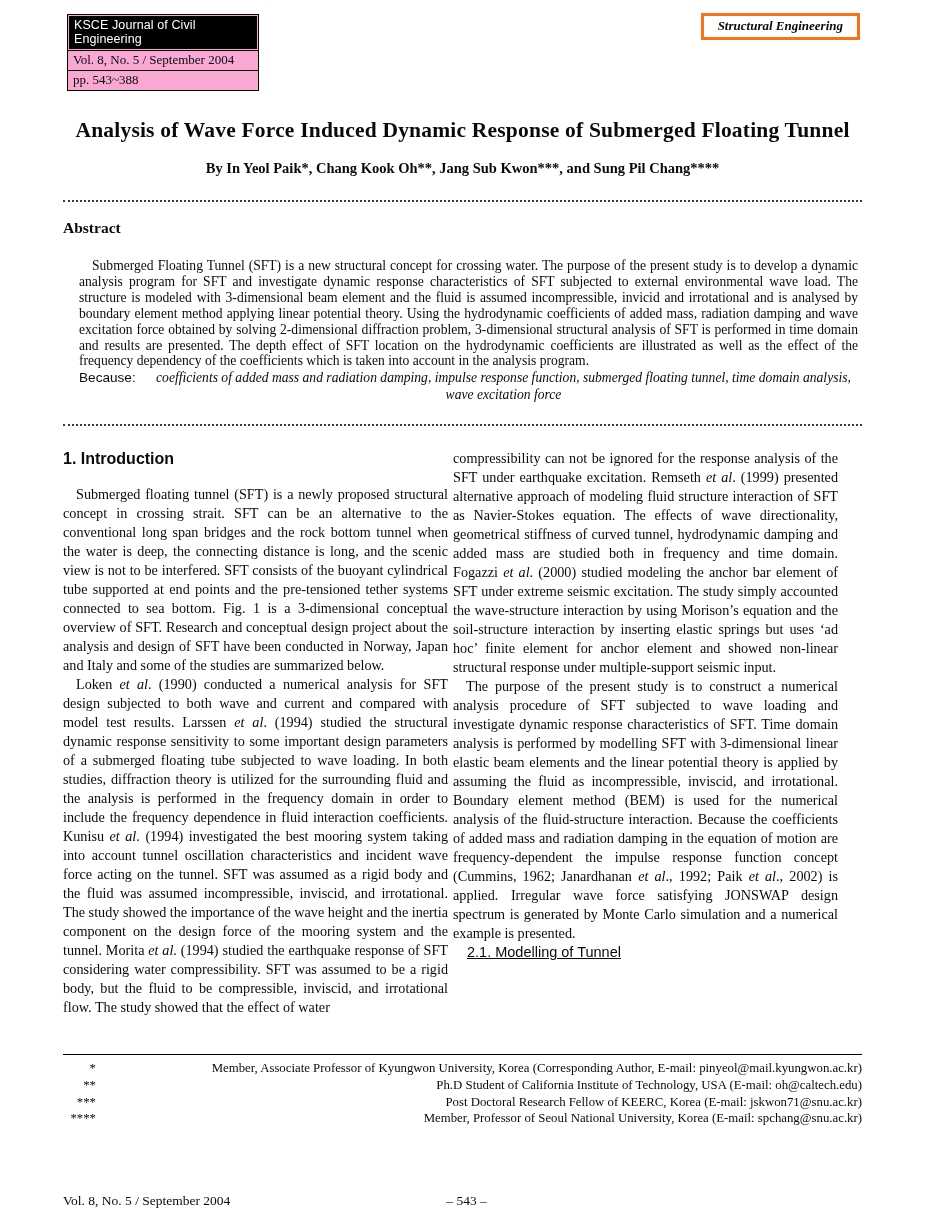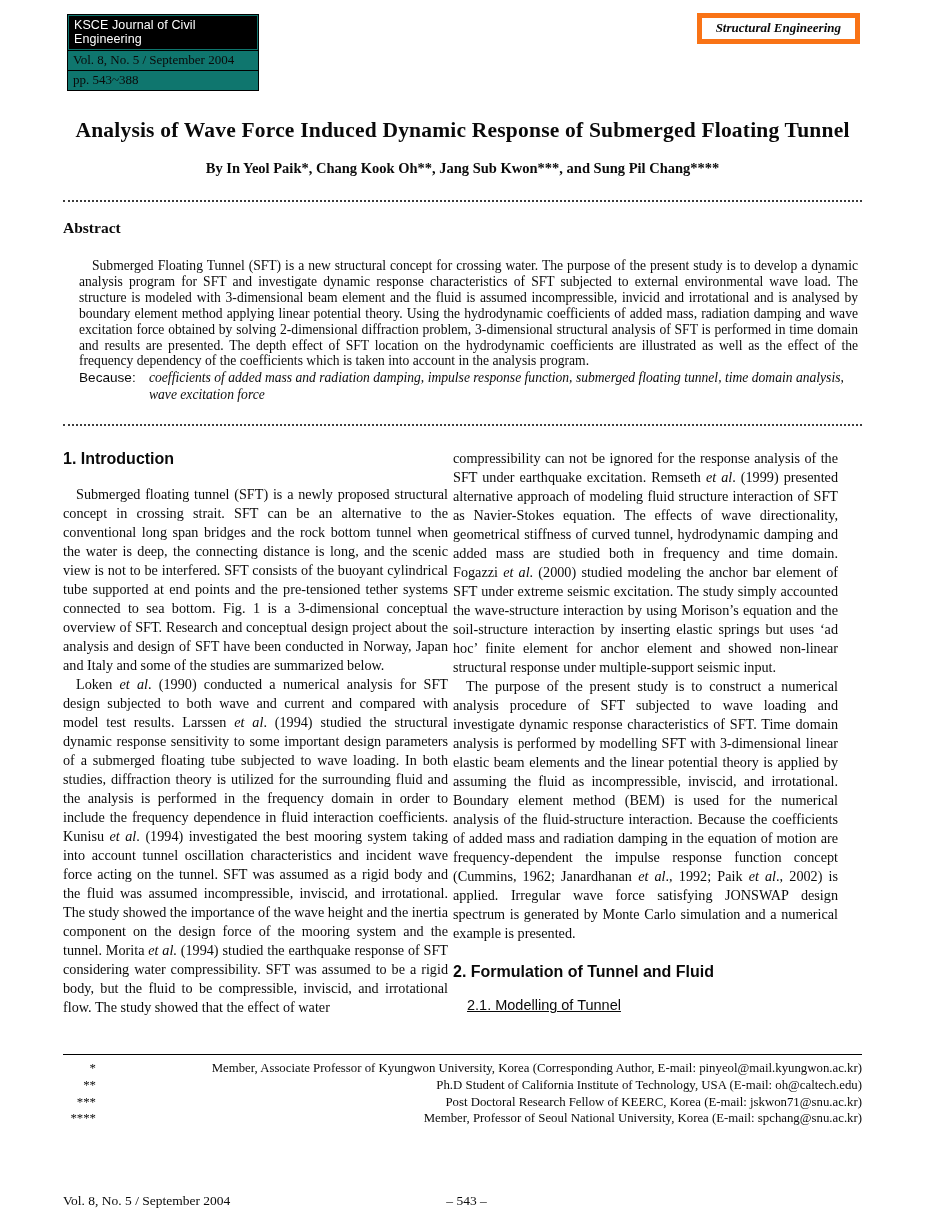--- a/index.html
+++ b/index.html
@@ -9,40 +9,40 @@
     margin: 0 auto;
     background: #ffffff;
     font-family: "Liberation Serif", serif;
     color: #0a0a0a;
     box-sizing: border-box;
     padding: 12px 63px 0 63px;
     overflow: hidden;
   }
   
   .header-strip { position: relative; height: 58px; }
-  .jbox { position:absolute; left:4px; top:2px; width:190px; border:1px solid #000; background:#0f766e; }
+  .jbox { position:absolute; left:4px; top:2px; width:190px; border:1px solid #000; background:#f9a8d4; }
   .jbox-title { background:#000; color:#fff; font-family:"Liberation Sans",sans-serif;
     font-size:12.5px; padding:2px 5px 3px; margin:1px; letter-spacing:.1px; }
   .jbox-row { font-size:13px; padding:1px 5px 2px; border-top:1px solid #000; }
-  .cat-box { position:absolute; right:2px; top:1px; border:5px solid #f97316;
+  .cat-box { position:absolute; right:2px; top:1px; border:3px solid #f97316;
     padding:2px 14px 3px; font-weight:bold; font-style:italic; font-size:13px; }
   
   .paper-title { text-align:center; margin:48px 0 0; font-size:21.5px; font-weight:bold;
     white-space:nowrap; letter-spacing:.2px; }
   .paper-authors { text-align:center; margin:17px 0 12px; font-size:14.5px; font-weight:bold; white-space:nowrap; }
   .dotted { border:none; border-top:2px dotted #3c3c3c; height:0; margin:0; }
   .dotted1 { margin-top:23px; }
   .dotted2 { margin-top:21px; }
   
   .abs-heading { font-size:15.5px; font-weight:bold; margin:17px 0 0; }
   .abs-para { margin:21px 4px 0 16px; font-size:13.6px; line-height:15.9px;
     text-align:justify; text-indent:13px; }
   .kw-row { display:flex; margin:1px 4px 0 16px; font-size:13.6px; line-height:16.5px; }
   .kw-label { font-family:"Liberation Sans",sans-serif; flex:0 0 66px; }
-  .kw-text { font-style:italic; flex:1; padding-left:4px; }
+  .kw-text { font-style:italic; flex:1; padding-left:4px;text-align:center; }
   
   .columns { display:flex; gap:5px; margin-top:23px; height:600px; overflow:hidden; }
   .col { width:385px; flex:0 0 385px; font-size:14.2px; line-height:19px; text-align:justify; overflow:hidden; }
   .col p { margin:0; }
   .col p.indent { text-indent:13px; }
   h2.sec { font-family:"Liberation Sans",sans-serif; font-size:16px; font-weight:bold;
     margin:0 0 17px; text-align:left; }
   h2.sec2 { font-family:"Liberation Sans",sans-serif; font-size:16px; font-weight:bold;
     margin:19px 0 15px; text-align:left; }
   h3.subsec { font-family:"Liberation Sans",sans-serif; font-size:14.5px; font-weight:normal;
@@ -93,21 +93,20 @@
       <div>
           <p class="indent"><span>Submerged floating tunnel (SFT) is a newly proposed structural concept in crossing strait. SFT can be an alternative to the conventional long span bridges and the rock bottom tunnel when the water is deep, the connecting distance is long, and the scenic view is not to be interfered. SFT consists of the buoyant cylindrical tube supported at end points and the pre-tensioned tether systems connected to sea bottom. Fig. 1 is a 3-dimensional conceptual overview of SFT. Research and conceptual design project about the analysis and design of SFT have been conducted in Norway, Japan and Italy and some of the studies are summarized below.</span></p>
           <p class="indent"><span>Loken </span><em>et al</em><span>. (1990) conducted a numerical analysis for SFT design subjected to both wave and current and compared with model test results. Larssen </span><em>et al</em><span>. (1994) studied the structural dynamic response sensitivity to some important design parameters of a submerged floating tube subjected to wave loading. In both studies, diffraction theory is utilized for the surrounding fluid and the analysis is performed in the frequency domain in order to include the frequency dependence in fluid interaction coefficients. Kunisu </span><em>et al</em><span>. (1994) investigated the best mooring system taking into account tunnel oscillation characteristics and incident wave force acting on the tunnel. SFT was assumed as a rigid body and the fluid was assumed incompressible, inviscid, and irrotational. The study showed the importance of the wave height and the inertia component on the design force of the mooring system and the tunnel. Morita </span><em>et al.</em><span> (1994) studied the earthquake response of SFT considering water compressibility. SFT was assumed to be a rigid body, but the fluid to be compressible, inviscid, and irrotational flow. The study showed that the effect of water</span></p>
         </div>
     </div>
     <div class="col">
       <div>
           <p><span>compressibility can not be ignored for the response analysis of the SFT under earthquake excitation. Remseth </span><em>et al</em><span>. (1999) presented alternative approach of modeling fluid structure interaction of SFT as Navier-Stokes equation. The effects of wave directionality, geometrical stiffness of curved tunnel, hydrodynamic damping and added mass are studied both in frequency and time domain. Fogazzi </span><em>et al</em><span>. (2000) studied modeling the anchor bar element of SFT under extreme seismic excitation. The study simply accounted the wave-structure interaction by using Morison’s equation and the soil-structure interaction by inserting elastic springs but uses ‘ad hoc’ finite element for anchor element and showed non-linear structural response under multiple-support seismic input.</span></p>
           <p class="indent"><span>The purpose of the present study is to construct a numerical analysis procedure of SFT subjected to wave loading and investigate dynamic response characteristics of SFT. Time domain analysis is performed by modelling SFT with 3-dimensional linear elastic beam elements and the linear potential theory is applied by assuming the fluid as incompressible, inviscid, and irrotational. Boundary element method (BEM) is used for the numerical analysis of the fluid-structure interaction. Because the coefficients of added mass and radiation damping in the equation of motion are frequency-dependent the impulse response function concept (Cummins, 1962; Janardhanan </span><em>et al</em><span>., 1992; Paik </span><em>et al</em><span>., 2002) is applied. Irregular wave force satisfying JONSWAP design spectrum is generated by Monte Carlo simulation and a numerical example is presented.</span></p>
         </div>
-      <h2 class="sec2">2. Formulation of Tunnel and Fluid</h2>
       <h3 class="subsec">2.1. Modelling of Tunnel</h3>
     </div>
   </div>
 
   <div class="footnote-area">
       <div class="fn-row">
         <span class="fn-stars">*</span>
         <span class="fn-text">Member, Associate Professor of Kyungwon University, Korea (Corresponding Author, E-mail: pinyeol@mail.kyungwon.ac.kr)</span>
       </div>
       <div class="fn-row">

